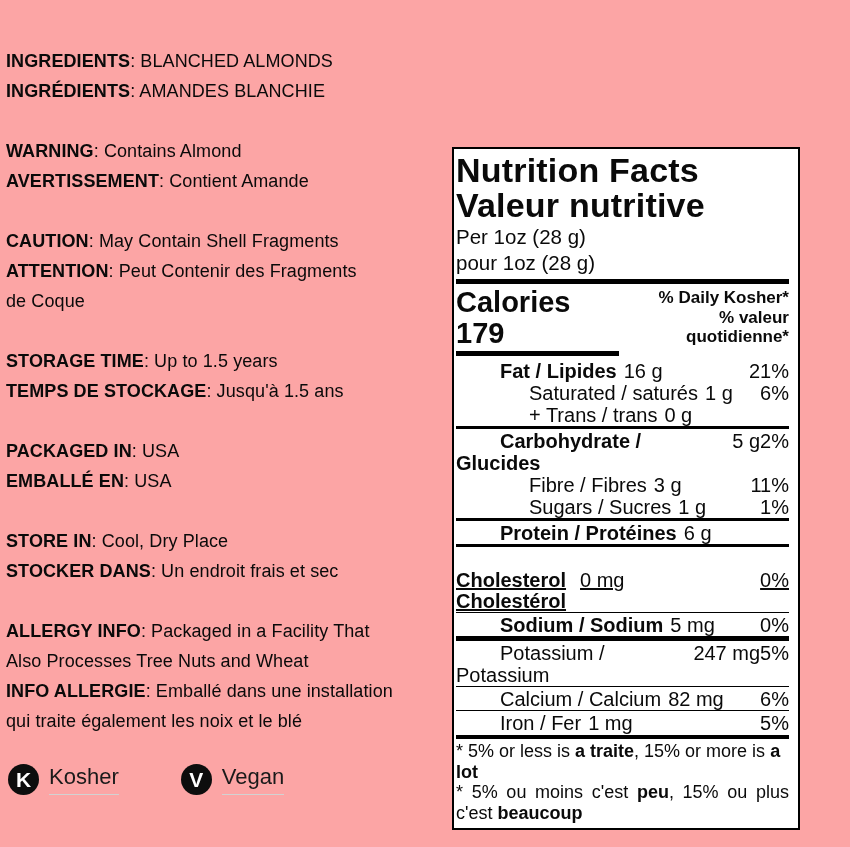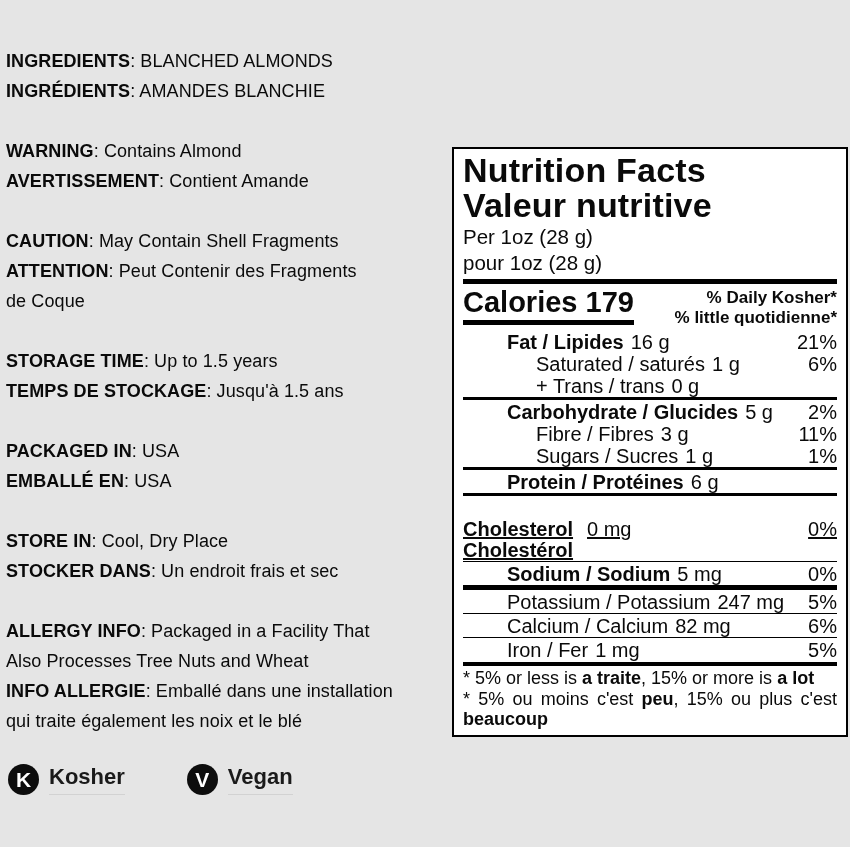--- a/index.html
+++ b/index.html
@@ -1,19 +1,19 @@
 <!DOCTYPE html>
 <html><head>
 <meta charset="utf-8">
 <style>
   html,body{margin:0;padding:0;background:#fff;}
   .page{
     position:relative;
     width:850px;height:847px;
-    background:#e5e5e5;
+    background:#fca5a5;
     font-family:"Liberation Sans", sans-serif;
     color:#0a0a0a;
     overflow:hidden;
   }
   
   .left-col{
     position:absolute;left:6px;top:46px;width:452px;
     font-size:18px;line-height:30px;letter-spacing:.1px;
   }
   .section{margin:0 0 30px 0;}
@@ -24,27 +24,27 @@
   .badge{display:flex;align-items:center;gap:10px;}
   .badge-circle{
     width:31px;height:31px;border-radius:50%;
     background:#0d0d0d;color:#ffffff;
     font-weight:bold;font-size:21px;
     display:flex;align-items:center;justify-content:center;
     flex:0 0 auto;
   }
   .badge-label{
     font-size:22px;color:#1a1a1a;
-    padding-bottom:4px;border-bottom:1.5px solid #d2d2d2;font-weight:bold;
+    padding-bottom:4px;border-bottom:1.5px solid #d2d2d2;
   }
   
   .nft{
-    position:absolute;left:452px;top:147px;width:396px;min-height:548px;
+    position:absolute;left:452px;top:147px;width:348px;min-height:548px;
     border:2.5px solid #000;box-sizing:border-box;
-    padding:4px 9px 5px 9px;
+    padding:4px 9px 5px 2px;
     background:#fff;
   }
   .nft-title{font-size:34px;line-height:35px;font-weight:bold;letter-spacing:.2px;margin:0;}
   .nft-serving{font-size:20.5px;line-height:24px;margin-top:2px;}
   .bar{background:#000;border:none;margin:0;}
   .bar.serving-bar{height:5px;margin-top:4px;}
   .bar.after-iron{height:4px;margin-top:1px;}
   .cal-row{display:flex;justify-content:space-between;align-items:flex-start;margin-top:3px;margin-bottom:4px;}
   .cal{font-size:29px;line-height:31px;font-weight:bold;display:inline-block;
        border-bottom:2px solid #000;}
@@ -135,21 +135,21 @@
     <h1 class="nft-title">Nutrition Facts</h1>
     <h1 class="nft-title">Valeur nutritive</h1>
     <div class="nft-serving">Per 1oz (28 g)</div>
     <div class="nft-serving">pour 1oz (28 g)</div>
     <div class="bar serving-bar"></div>
 
     <div class="cal-row">
       <span class="cal"><span class="cal-inner"><span>Calories</span> <span>179</span></span></span>
       <div class="dv-head">
         <div>% Daily Kosher*</div>
-        <div>% little quotidienne*</div>
+        <div>% valeur quotidienne*</div>
       </div>
     </div>
 
     <div class="rows">
   <div class="nrow sep-none bold">
     <span class="name-wrap"><span class="name">Fat / Lipides</span></span>
     <span class="amount">16 g</span>
     <span class="dv">21%</span>
   </div>
 

